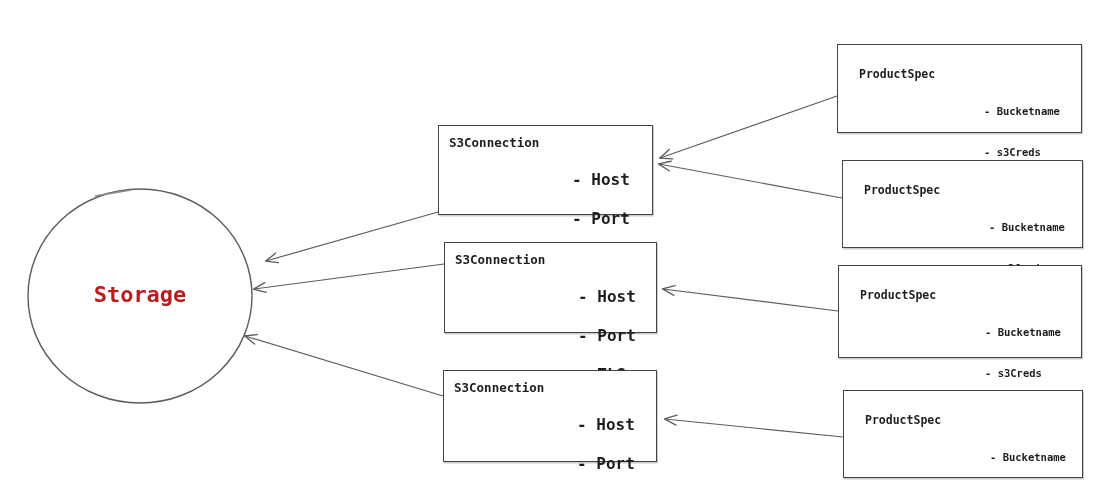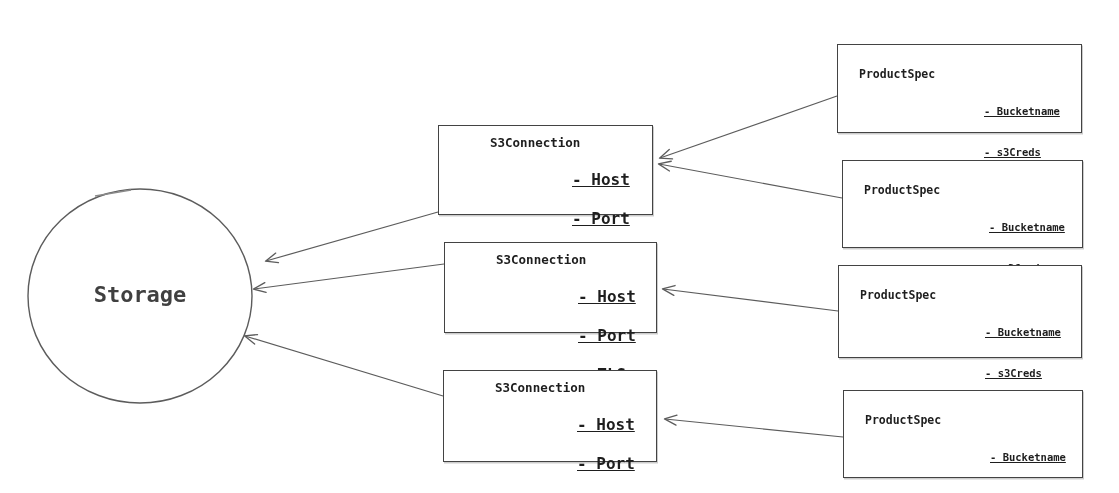--- a/index.html
+++ b/index.html
@@ -33,21 +33,20 @@
   .node-title {
     position: absolute;
     font-weight: 600;
     letter-spacing: 0;
     white-space: nowrap;
   }
   .s3c .node-title {
     left: 10px;
     top: 9px;
     font-size: 12.5px;
-    margin-left: 41px;
   }
   .ps .node-title {
     left: 21px;
     top: 22px;
     font-size: 11.5px;
   }
   .attrs {
     position: absolute;
     font-weight: 600;
     white-space: pre;
@@ -57,30 +56,30 @@
     top: 21px;
     font-size: 16px;
     line-height: 13px;
   }
   .ps .attrs {
     left: 146px;
     top: 33px;
     font-size: 10.5px;
     line-height: 13.5px;
   }
-  .attr { display: block; text-decoration: underline; }
+  .attr { display: block; }
   .storage-label {
     position: absolute;
     left: 60px;
     top: 282px;
     width: 160px;
     text-align: center;
     font-size: 22px;
     font-weight: 600;
-    color: #404040;
+    color: #b91c1c;
   }
   
   #s3c1 { left: 438px; top: 125px; width: 215px; height: 90px; }
   #s3c2 { left: 444px; top: 242px; width: 213px; height: 91px; }
   #s3c3 { left: 443px; top: 370px; width: 214px; height: 92px; }
   #ps1  { left: 837px; top: 44px;  width: 245px; height: 89px; }
   #ps2  { left: 842px; top: 160px; width: 241px; height: 88px; }
   #ps3  { left: 838px; top: 265px; width: 244px; height: 93px; }
   #ps4  { left: 843px; top: 390px; width: 240px; height: 88px; }
 </style>

